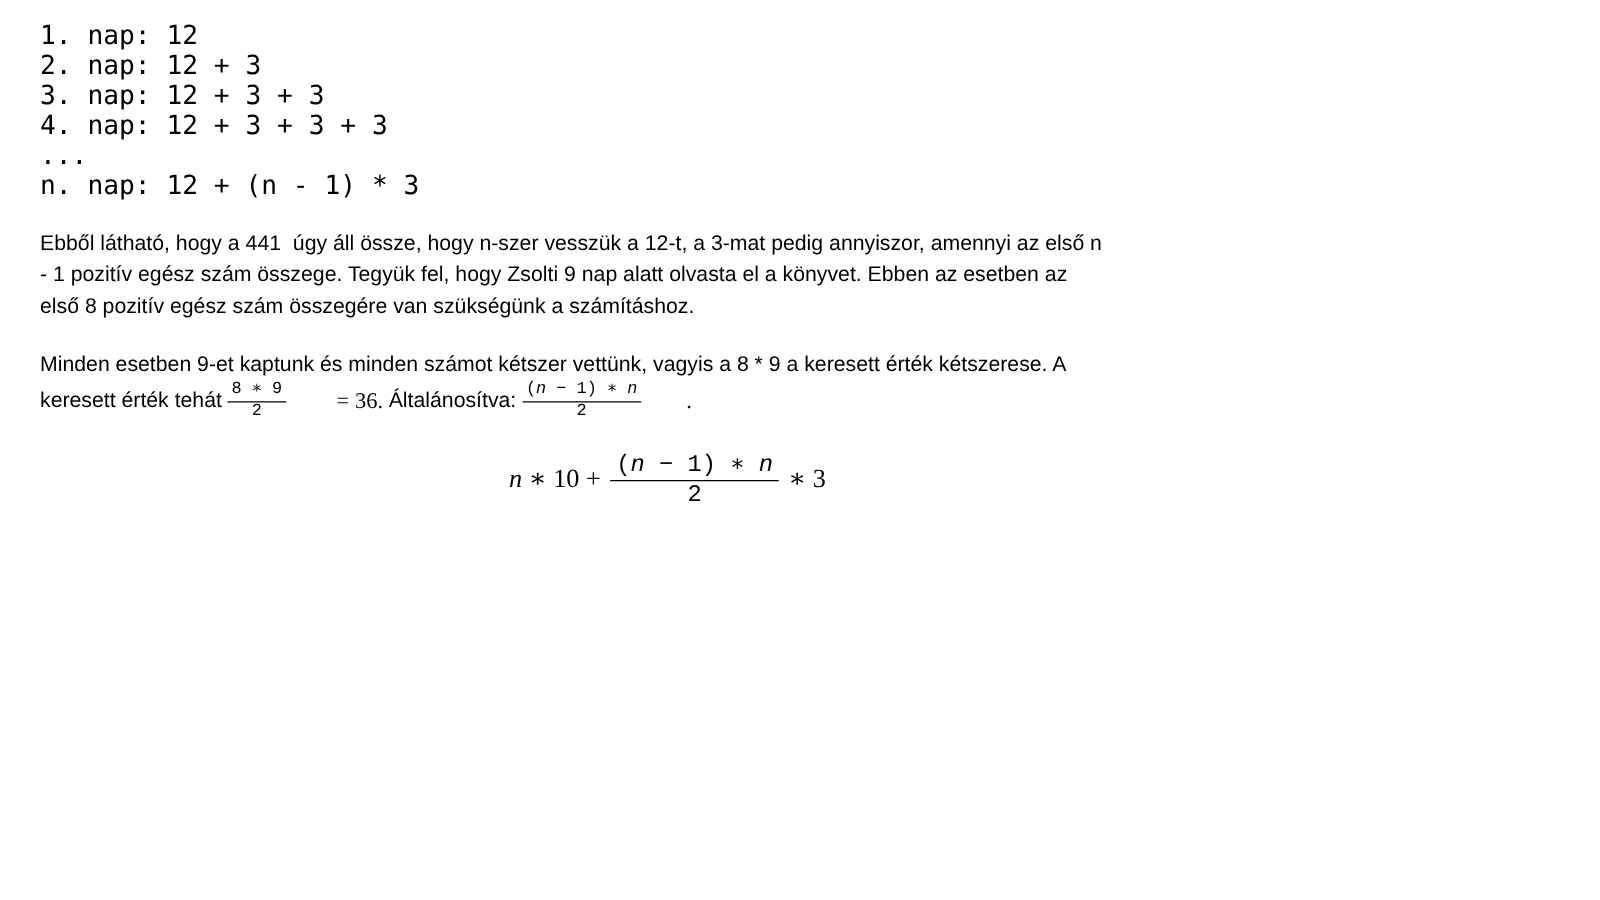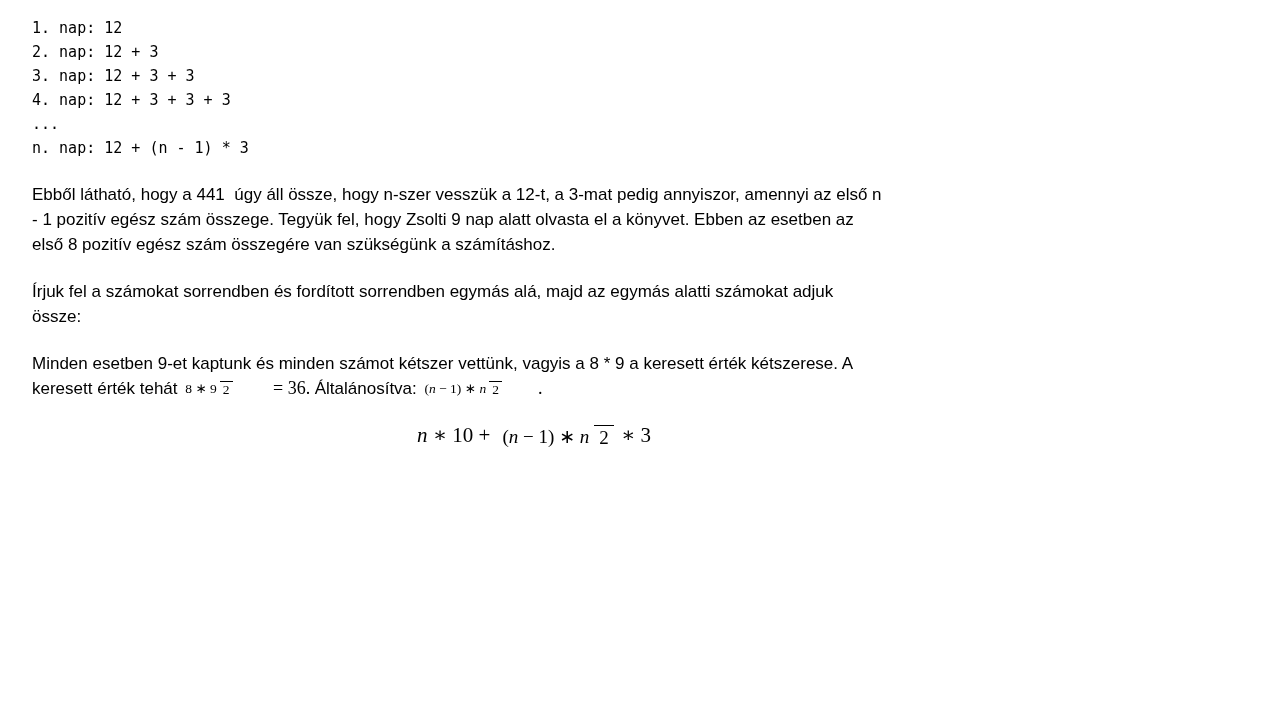--- a/index.html
+++ b/index.html
@@ -11,43 +11,43 @@
     overflow: hidden;
   }
   .page {
     width: 1036px;
     padding: 16px 0 0 32px;
     font-family: "Liberation Sans", sans-serif;
   }
   .page > :first-child { margin-top: 0; }
   pre.mono {
     font-family: "DejaVu Sans Mono", "Liberation Mono", monospace;
-    font-size: 15px;
+    font-size: 21px;
     line-height: 24px;
     margin: 22px 0;
     white-space: pre;
   }
   p.body-text {
     font-size: 17px;
     line-height: 25px;
     margin: 22px 0;
     white-space: pre-wrap;
   }
   .math-serif {
     font-family: "Liberation Serif", "DejaVu Serif", serif;
     font-size: 18px;
     margin-left: 36px;
   }
   .mvar { font-style: italic; }
   .frac {
     display: inline-flex;
-    flex-direction: row;
+    flex-direction: column;
     vertical-align: middle;
     text-align: center;
-    font-family: Liberation Serif, serif;
+    font-family: Liberation Mono, monospace;
   }
   .frac .fnum, .frac .fden { display: block; }
   .frac .fden { border-top: 1.4px solid #000; }
   .inline-frac .fnum, .inline-frac .fden {
     font-size: 13.5px;
     line-height: 1.25;
     padding: 0 3px;
   }
   .display-math {
     font-family: "Liberation Serif", "DejaVu Serif", serif;
@@ -72,22 +72,20 @@
 2. nap: 12 + 3
 3. nap: 12 + 3 + 3
 4. nap: 12 + 3 + 3 + 3
 ...
 n. nap: 12 + (n - 1) * 3</pre>
 
   <p class="body-text">Ebből látható, hogy a 441  úgy áll össze, hogy n-szer vesszük a 12-t, a 3-mat pedig annyiszor, amennyi az első n
 - 1 pozitív egész szám összege. Tegyük fel, hogy Zsolti 9 nap alatt olvasta el a könyvet. Ebben az esetben az
 első 8 pozitív egész szám összegére van szükségünk a számításhoz.</p>
 
-  <p class="body-text">Írjuk fel a számokat sorrendben és fordított sorrendben egymás alá, majd az egymás alatti számokat adjuk
-össze:</p>
 
 
   <p class="body-text"><span>Minden esetben 9-et kaptunk és minden számot kétszer vettünk, vagyis a 8 * 9 a keresett érték kétszerese. A
 keresett érték tehát </span><span class="frac inline-frac"><span class="fnum">8 ∗ 9</span><span class="fden">2</span></span><span class="math-serif"> = 36. </span><span>Általánosítva: </span><span class="frac inline-frac"><span class="fnum"><span>(</span><span class="mvar">n</span><span> − 1) ∗ </span><span class="mvar">n</span></span><span class="fden">2</span></span><span class="math-serif">.</span></p>
 
 
   <div class="display-math"><span class="mvar">n</span><span> ∗ 10 + </span><span class="frac display-frac"><span class="fnum"><span>(</span><span class="mvar">n</span><span> − 1) ∗ </span><span class="mvar">n</span></span><span class="fden">2</span></span><span> ∗ 3</span></div>
 
 
 </div>

